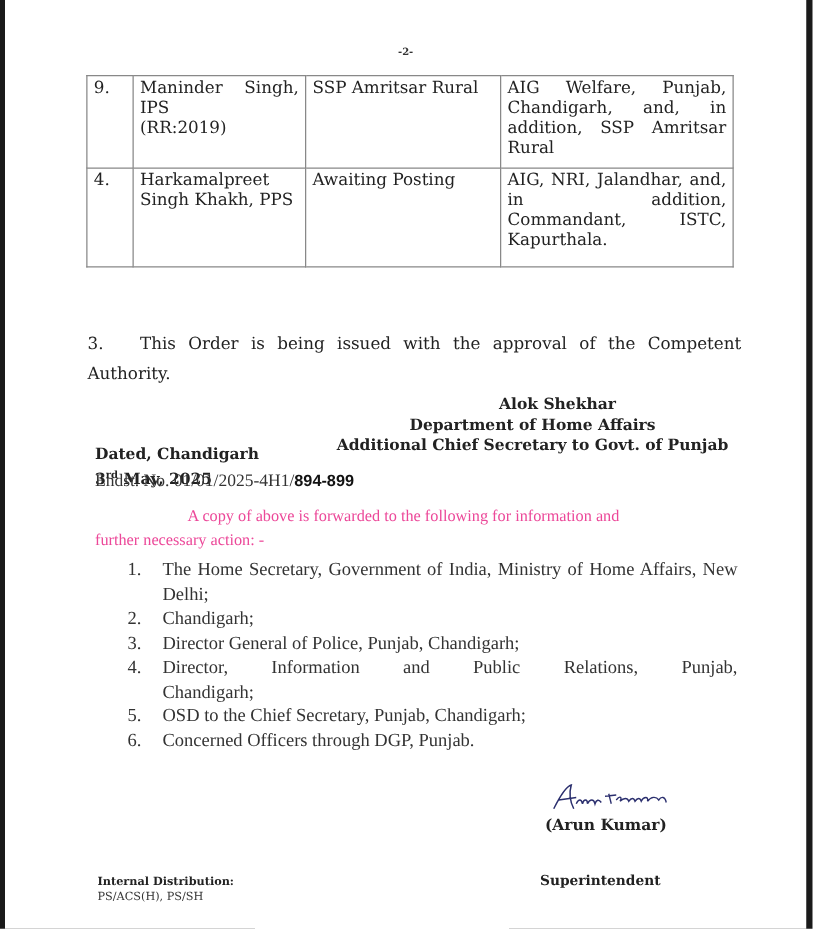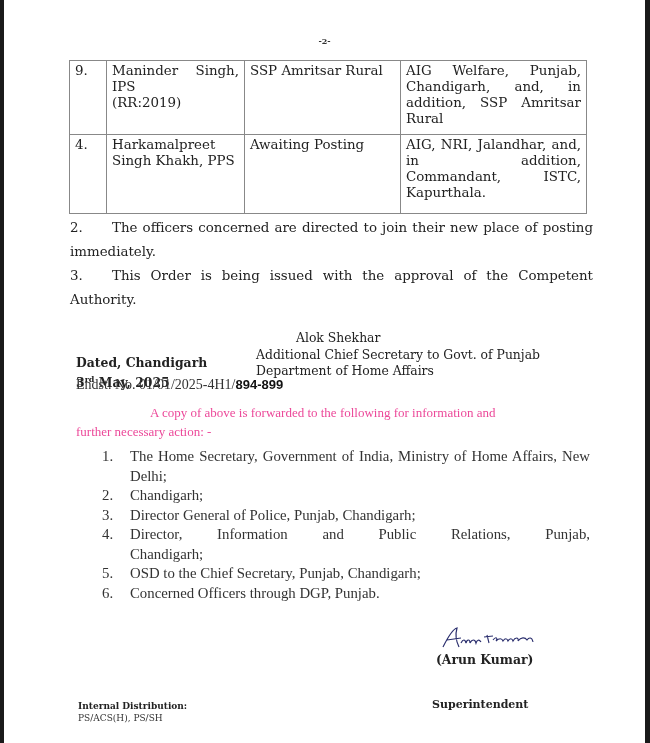--- a/index.html
+++ b/index.html
@@ -38,22 +38,22 @@
   .para .num { display: inline-block; width: 42px; }
   .p2 { top: 216px; }
   .p3 { top: 264px; }
   .para .line1 { display: block; text-align: justify; text-align-last: justify; }
   .sig-left {
     position: absolute; left: 72px; top: 331px; font-size: 12.4px;
     font-weight: bold; line-height: 17px; margin-top: 23px;
   }
   .sig-left sup { font-size: 8px; }
   .sig-right {
-    position: absolute; left: 252px; width: 340px; top: 330px; font-size: 12.4px;
-    font-weight: normal; line-height: 16.5px; 
+    position: absolute; left: 252px; width: 340px; top: 315px; font-size: 12.4px;
+    font-weight: bold; line-height: 16.5px; text-align: center;
   }
   .sig-right .name { padding-left: 40px; }
 
   .endst {
     position: absolute; top: 377px; left: 72px; font-size: 13px;
     font-family: "Liberation Serif", serif; font-size: 14px; color: #333;
   }
   .endst b { font-family: "Liberation Sans", sans-serif; font-weight: bold; font-size: 13px; color: #111; }
   .dated-chd {
     position: absolute; top: 377px; left: 381px; font-family: "Liberation Serif", serif;
@@ -116,39 +116,35 @@
       <td class="name">
         <div>Harkamalpreet</div>
         <div>Singh Khakh, PPS</div>
       </td>
       <td class="from">Awaiting Posting</td>
       <td class="to">AIG, NRI, Jalandhar, and, in addition, Commandant, ISTC, Kapurthala.</td>
     </tr>
   </tbody>
     </table>
 
-  <div class="para p2">
-    <span class="line1"><span class="num">2.</span><span>The officers concerned are directed to join their new place of posting</span></span>
-    <span>immediately.</span>
-  </div>
 
   <div class="para p3">
     <span class="line1"><span class="num">3.</span><span>This Order is being issued with the approval of the Competent</span></span>
     <span>Authority.</span>
   </div>
 
   <div class="sig-left">
     <div>Dated, Chandigarh</div>
     <div><span>3</span><sup>rd</sup><span> May, 2025</span></div>
   </div>
 
   <div class="sig-right">
     <div class="name">Alok Shekhar</div>
+    <div>Department of Home Affairs</div>
     <div>Additional Chief Secretary to Govt. of Punjab</div>
-    <div>Department of Home Affairs</div>
   </div>
 
   <div class="endst"><span>Endst. No. 01/01/2025-4H1/</span><b>894-899</b></div>
 
   <div class="copy">
     <div class="indent">A copy of above is forwarded to the following for information and</div>
     <div>further necessary action: -</div>
   </div>
 
   <ol class="dist">

